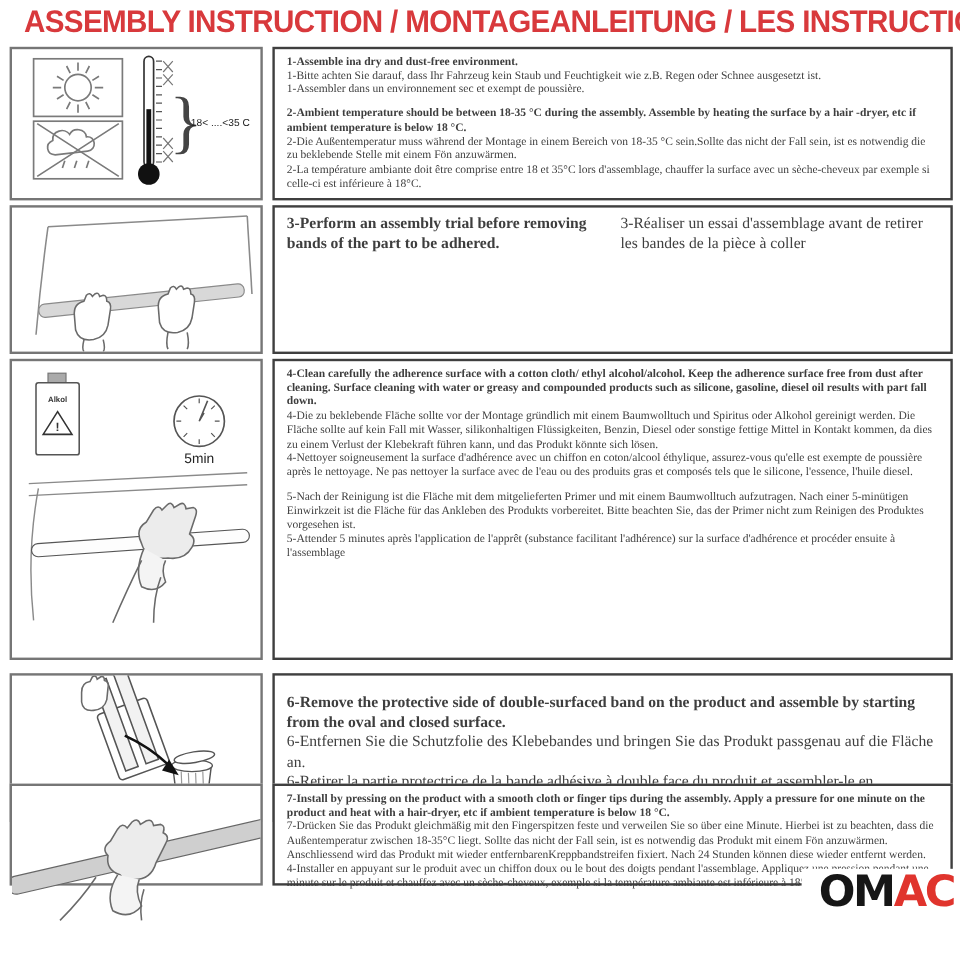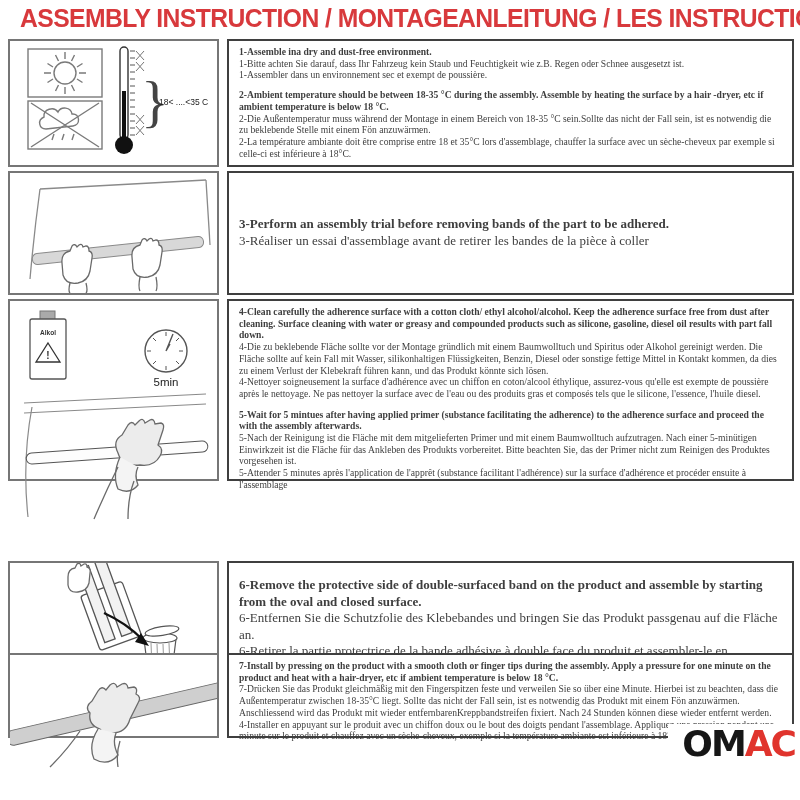--- a/index.html
+++ b/index.html
@@ -6,29 +6,29 @@
   .sheet{position:relative;width:800px;height:800px;background:#fff;overflow:hidden;
          font-family:"Liberation Sans",sans-serif;}
   .title{position:absolute;top:3px;left:0;right:0;text-align:center;
          font-size:26px;font-weight:700;letter-spacing:-0.6px;transform:scaleX(0.95);
          color:#d8393c;white-space:nowrap;}
   .cell{position:absolute;background:#fff;box-sizing:border-box;}
   .cl{left:8px;width:211px;border:2px solid #767676;}
   .cr{left:227px;width:567px;border:2px solid #3f3f3f;padding:5px 10px;}
   .r1{top:39px;height:128px;}
   .r2{top:171px;height:124px;}
-  .r3{top:299px;height:182px;}
+  .r3{top:299px;height:251px;}
   .r4{top:561px;height:124px;}
   .r5{top:653px;height:85px;}
   .cr p{margin:0;color:#3e3e3e;font-family:Liberation Serif, serif;}
   .small p{font-size:9.6px;line-height:11.7px;}
   .large p{font-size:13px;line-height:16.6px;}
   .b{font-weight:700;color:#101010;}
   .gap8{height:8px;} .gap9{height:9px;}
-  .vcenter{display:flex;flex-direction:column;justify-content:center;}
+  .vcenter{display:flex;justify-content:center;}
   .pt{padding-top:14px;}
   svg{display:block;}
   .logo{position:absolute;top:724px;right:5px;z-index:5;background:#fff;
         padding-left:14px;font-family:"DejaVu Sans",sans-serif;font-weight:700;
         font-size:36px;line-height:40px;letter-spacing:-2px;}
 </style>
 </head>
 <body>
 
 <div class="sheet">
@@ -118,21 +118,20 @@
         <path transform="translate(98,122)" fill="#f4f4f4" d="M12 34 Q4 52 10 66 Q22 72 30 62 Q26 52 30 44"></path>
         <path fill="none" d="M84 218 Q96 190 108 166 M118 218 Q118 196 124 180"></path>
       </g>
     </svg>
   </div>
   <div class="cell cr r3 small">
     <p class="b">4-Clean carefully the adherence surface with a cotton cloth/ ethyl alcohol/alcohol. Keep the adherence surface free from dust after cleaning. Surface cleaning with water or greasy and compounded products such as silicone, gasoline, diesel oil results with part fall down.</p>
     <p>4-Die zu beklebende Fläche sollte vor der Montage gründlich mit einem Baumwolltuch und Spiritus oder Alkohol gereinigt werden. Die Fläche sollte auf kein Fall mit Wasser, silikonhaltigen Flüssigkeiten, Benzin, Diesel oder sonstige fettige Mittel in Kontakt kommen, da dies zu einem Verlust der Klebekraft führen kann, und das Produkt könnte sich lösen.</p>
     <p>4-Nettoyer soigneusement la surface d'adhérence avec un chiffon en coton/alcool éthylique, assurez-vous qu'elle est exempte de poussière après le nettoyage. Ne pas nettoyer la surface avec de l'eau ou des produits gras et composés tels que le silicone, l'essence, l'huile diesel.</p>
     <div class="gap9"></div>
-    <p class="b">5-Wait for 5 mintues after having applied primer (substance facilitating the adherence) to the adherence surface and proceed the with the assembly afterwards.</p>
     <p>5-Nach der Reinigung ist die Fläche mit dem mitgelieferten Primer und mit einem Baumwolltuch aufzutragen. Nach einer 5-minütigen Einwirkzeit ist die Fläche für das Ankleben des Produkts vorbereitet. Bitte beachten Sie, das der Primer nicht zum Reinigen des Produktes vorgesehen ist.</p>
     <p>5-Attender 5 minutes après l'application de l'apprêt (substance facilitant l'adhérence) sur la surface d'adhérence et procéder ensuite à l'assemblage</p>
   </div>
 
   <div class="cell cl r4">
     <svg width="207" height="116" viewBox="0 0 207 116">
       <g transform="rotate(-20 100 50)" stroke="#555" stroke-width="1.3">
         <rect x="78" y="24" width="44" height="58" rx="3" fill="#fff"></rect>
         <rect x="85" y="-2" width="11" height="78" fill="#f2f2f2"></rect>
         <rect x="103" y="-6" width="11" height="82" fill="#f2f2f2"></rect>

